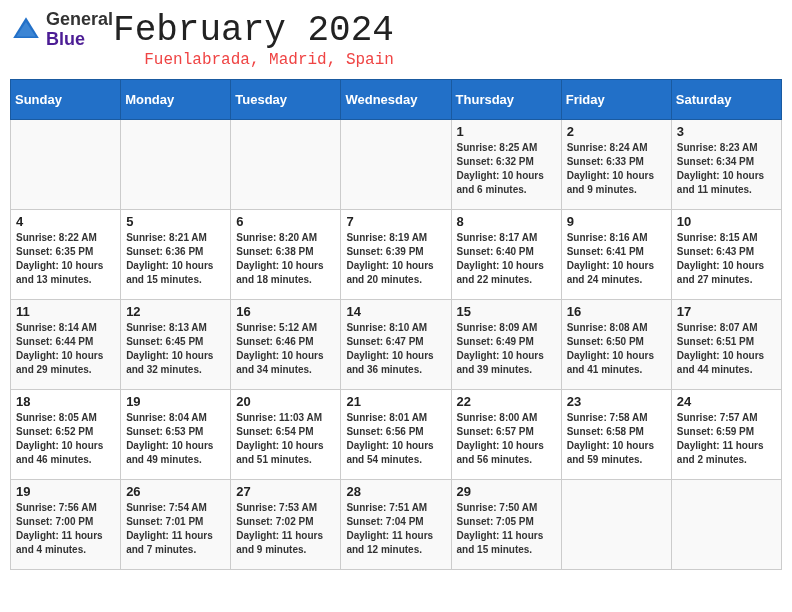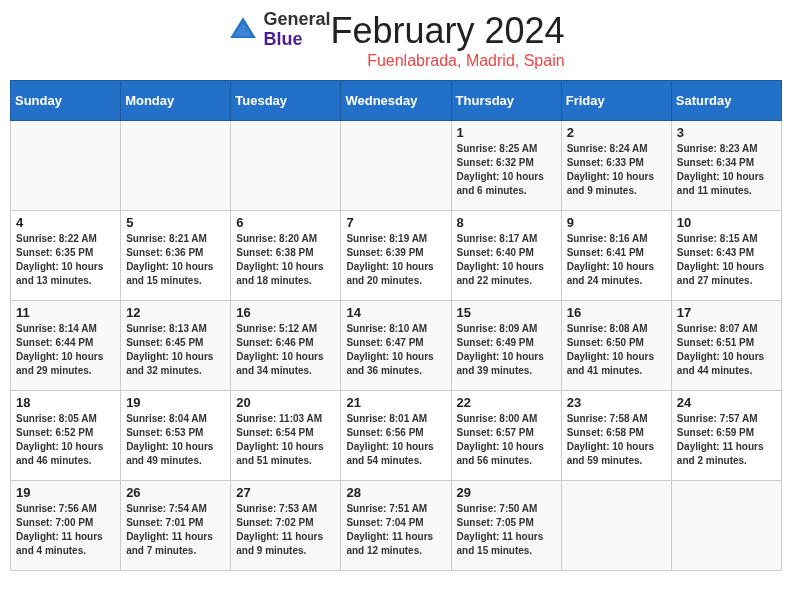--- a/index.html
+++ b/index.html
@@ -5,21 +5,21 @@
     * { box-sizing: border-box; margin: 0; padding: 0; }
     body {
       font-family: Arial, sans-serif;
       background: #fff;
       width: 792px;
       min-height: 612px;
       padding: 10px;
     }
     .header {
       display: flex;
-      justify-content: center;
+      justify-content: flex-start;
       align-items: flex-start;
       margin-bottom: 10px;
     }
     .logo {
       display: flex;
       align-items: center;
       gap: 4px;
     }
     .logo-text {
       font-size: 18px;
@@ -27,20 +27,21 @@
       line-height: 1.1;
     }
     .logo-text span.general { color: #333; }
     .logo-text span.blue { color: #4c1d95; }
     .logo-icon {
       width: 32px;
       height: 32px;
     }
     .title-section {
       text-align: right;
+      font-family: Liberation Mono, monospace;
     }
     .main-title {
       font-size: 36px;
       font-weight: normal;
       color: #222;
     }
     .sub-title {
       font-size: 16px;
       color: #ef4444;
     }

